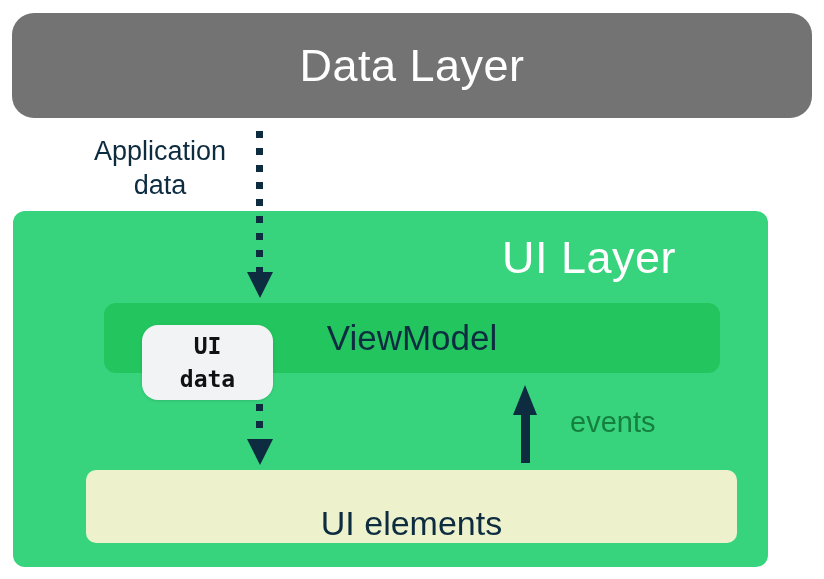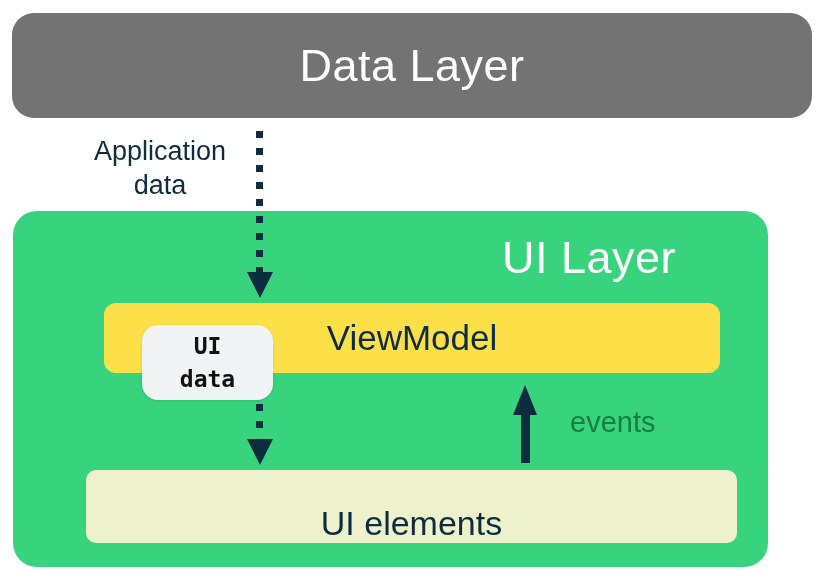--- a/index.html
+++ b/index.html
@@ -29,35 +29,35 @@
     color: #ffffff;
     font-size: 45px;
     letter-spacing: 0.5px;
   }
 
   
   .ui-layer {
     left: 13px; top: 211px;
     width: 755px; height: 356px;
     background: #37d47d;
-    border-radius: 24px;
+    border-radius: 12px;
   }
   .ui-layer-label {
     position: absolute;
     top: 21px; right: 92px;
     color: #ffffff;
     font-size: 45px;
     letter-spacing: 0.5px;
   }
 
   
   .viewmodel {
     left: 104px; top: 303px;
     width: 616px; height: 70px;
-    background: #fde047;
+    background: #22c55e;
     border-radius: 12px;
     display: flex; align-items: center; justify-content: center;
   }
   .viewmodel-label {
     color: #0e2c40;
     font-size: 35px;
   }
 
   
   .ui-state {

